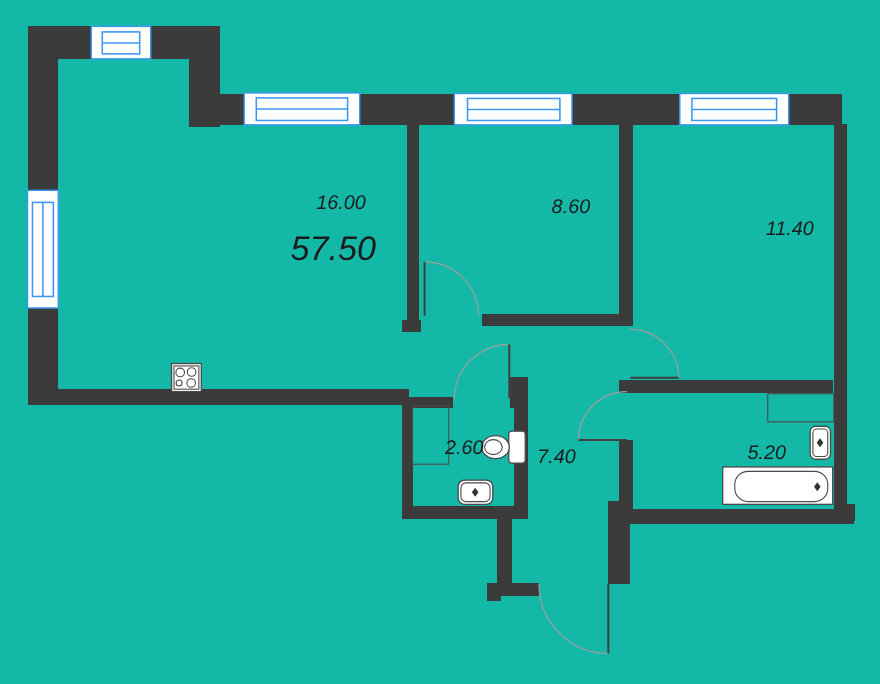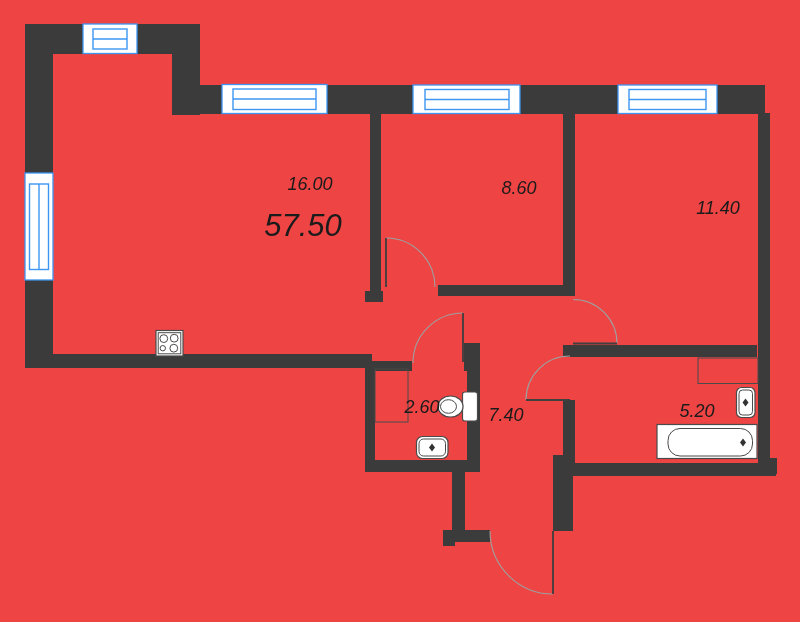--- a/index.html
+++ b/index.html
@@ -1,16 +1,16 @@
 <!DOCTYPE html>
 <html style="--wall: #3b3b3b; --win: #3d96f2; --fixline: #4a4a4a; --arc: #9f9f9f; --leaf: #3f3f3f; --text: #1b1b1b;"><head>
 <meta charset="utf-8">
 <style>
   html,body{margin:0;padding:0;background:#fff;}
-  .stage{position:relative;width:800px;height:622px;background:#ef4444;overflow:hidden;}
+  .stage{position:relative;width:800px;height:622px;background:#14b8a6;overflow:hidden;}
   svg{display:block;}
   .wall{fill:var(--wall,#3b3b3b);stroke:none;}
   .win-outer{fill:#ffffff;stroke:var(--win,#3d96f2);stroke-width:1.3;}
   .win-inner{fill:none;stroke:var(--win,#3d96f2);stroke-width:1.4;}
   .win-mid{stroke:var(--win,#3d96f2);stroke-width:1.4;}
   .door-arc{fill:none;stroke:var(--arc,#9f9f9f);stroke-width:1.1;}
   .door-leaf{stroke:var(--leaf,#3f3f3f);stroke-width:1.8;}
   .fx{fill:#ffffff;stroke:var(--fixline,#4a4a4a);stroke-width:1.2;}
   .fx-thin{fill:none;stroke:var(--fixline,#4a4a4a);stroke-width:1;}
   .tap{fill:#333;stroke:none;}

